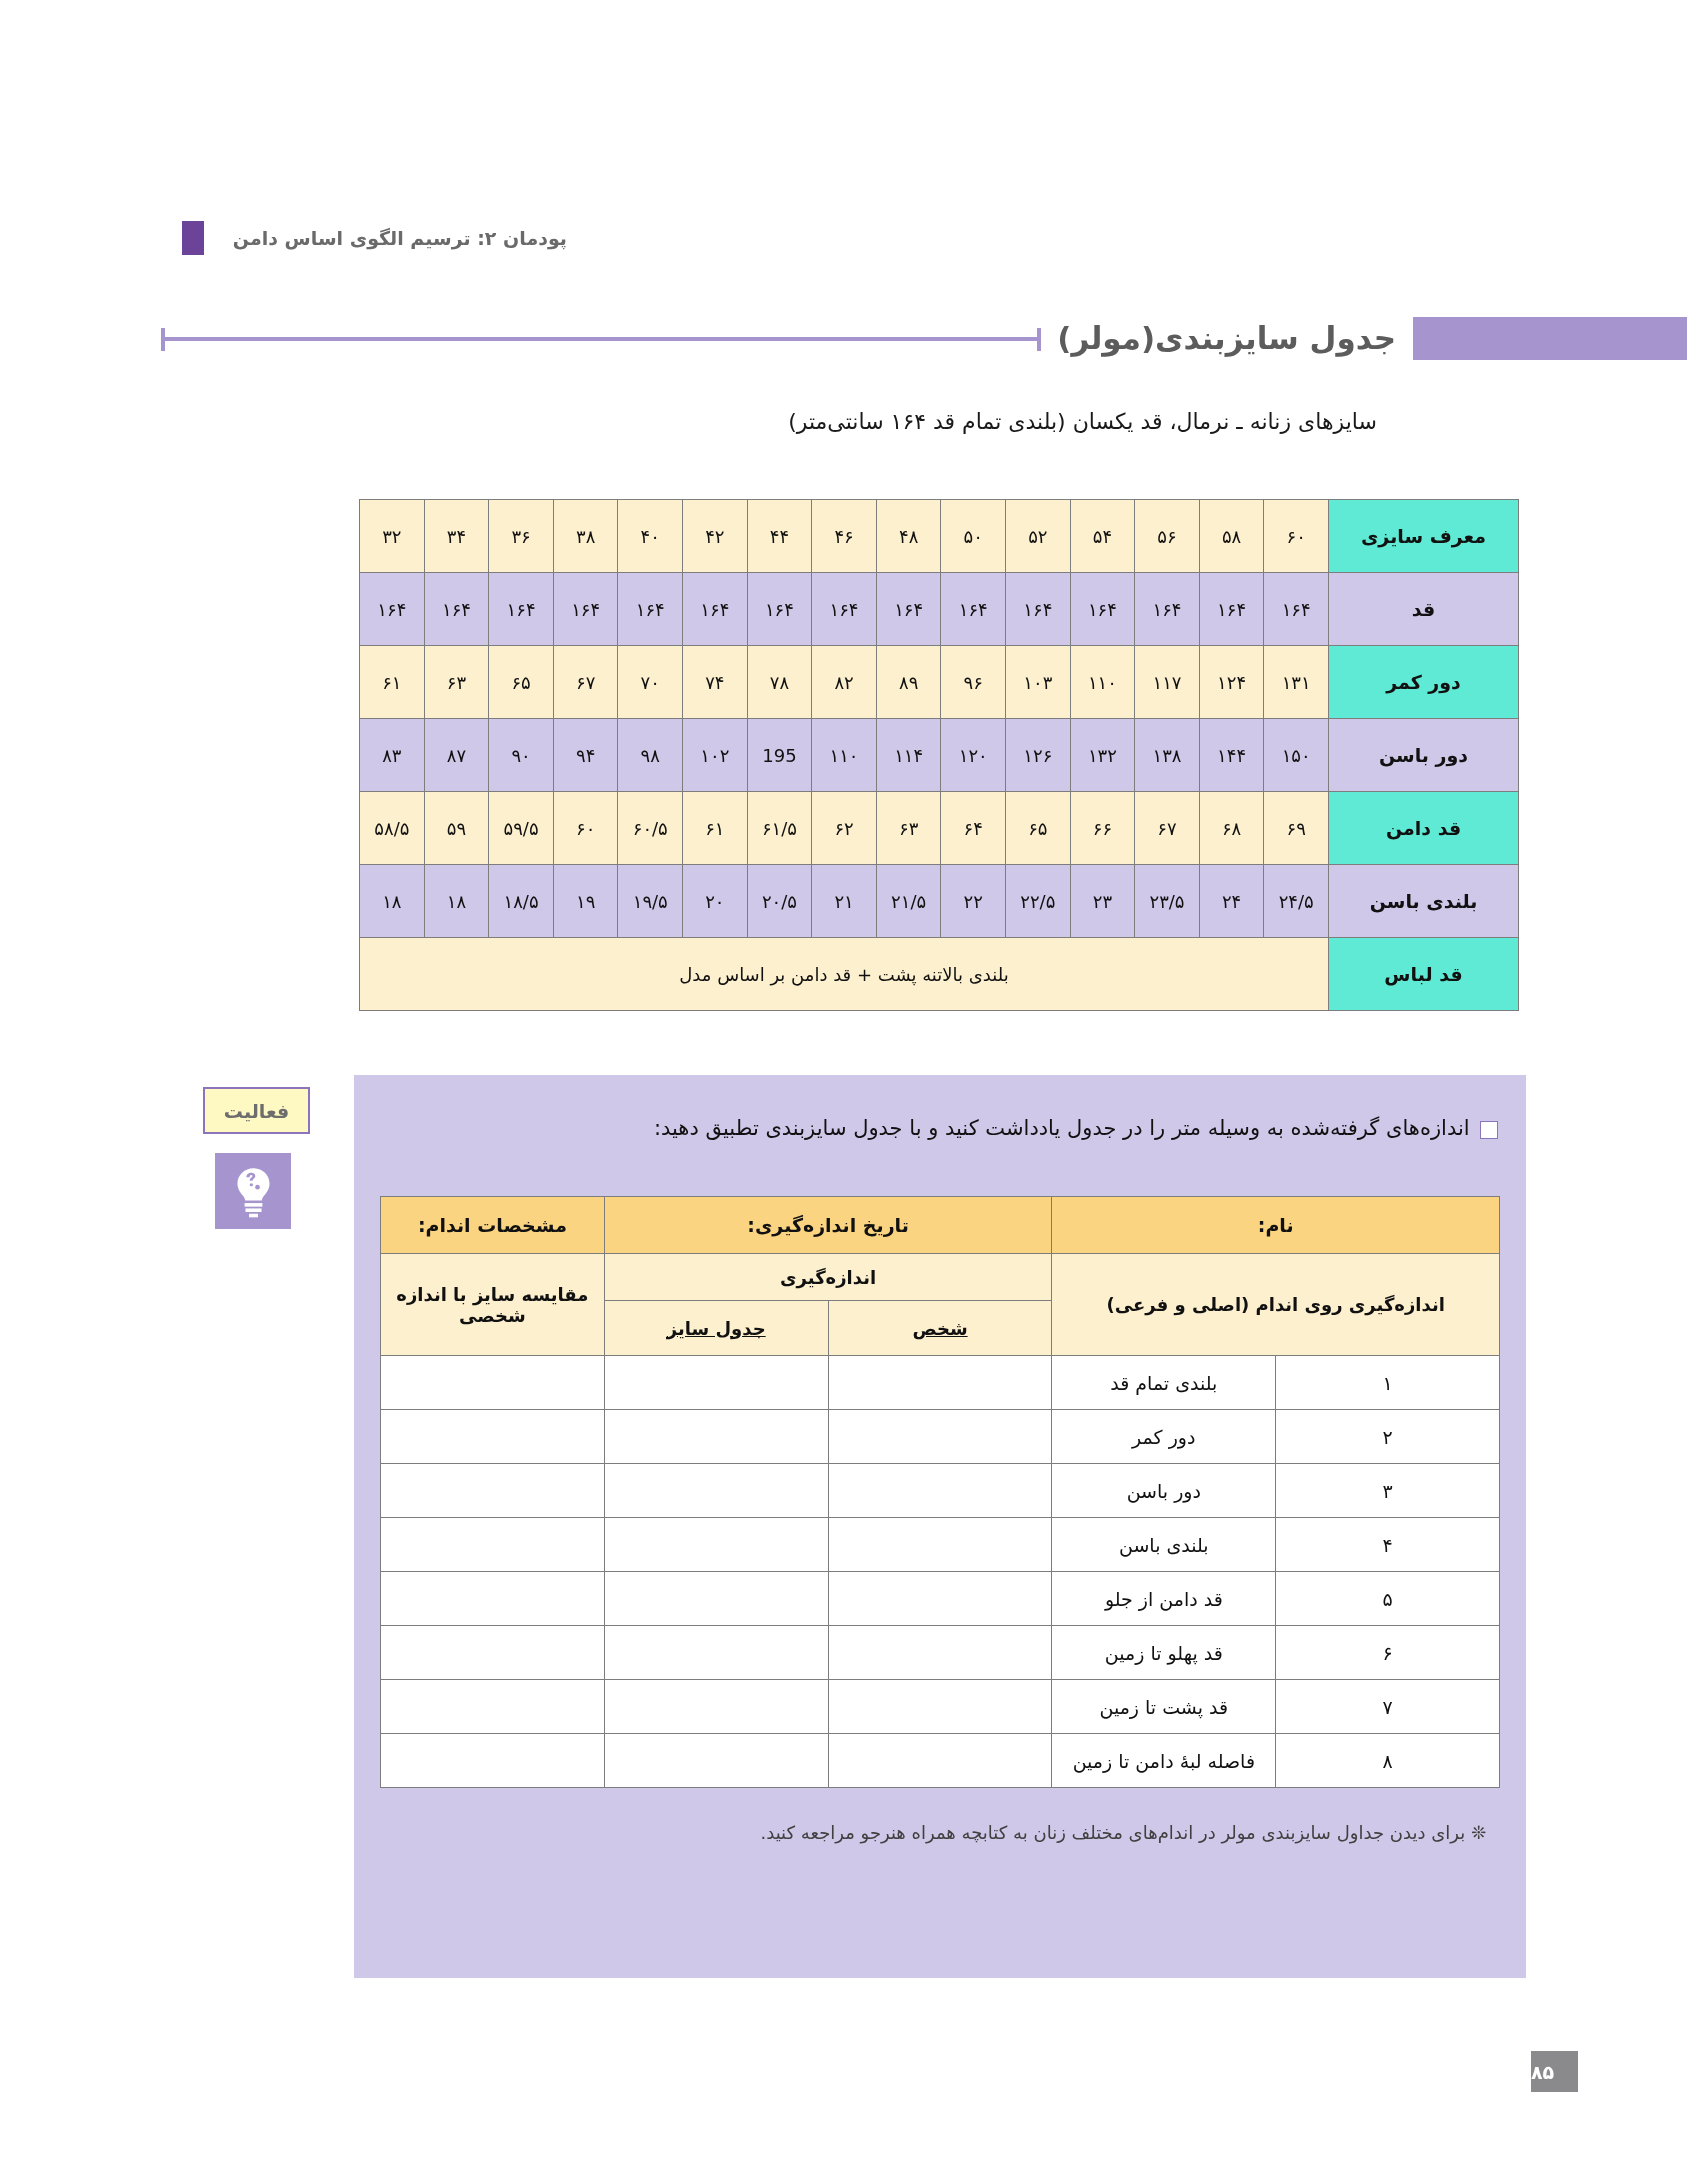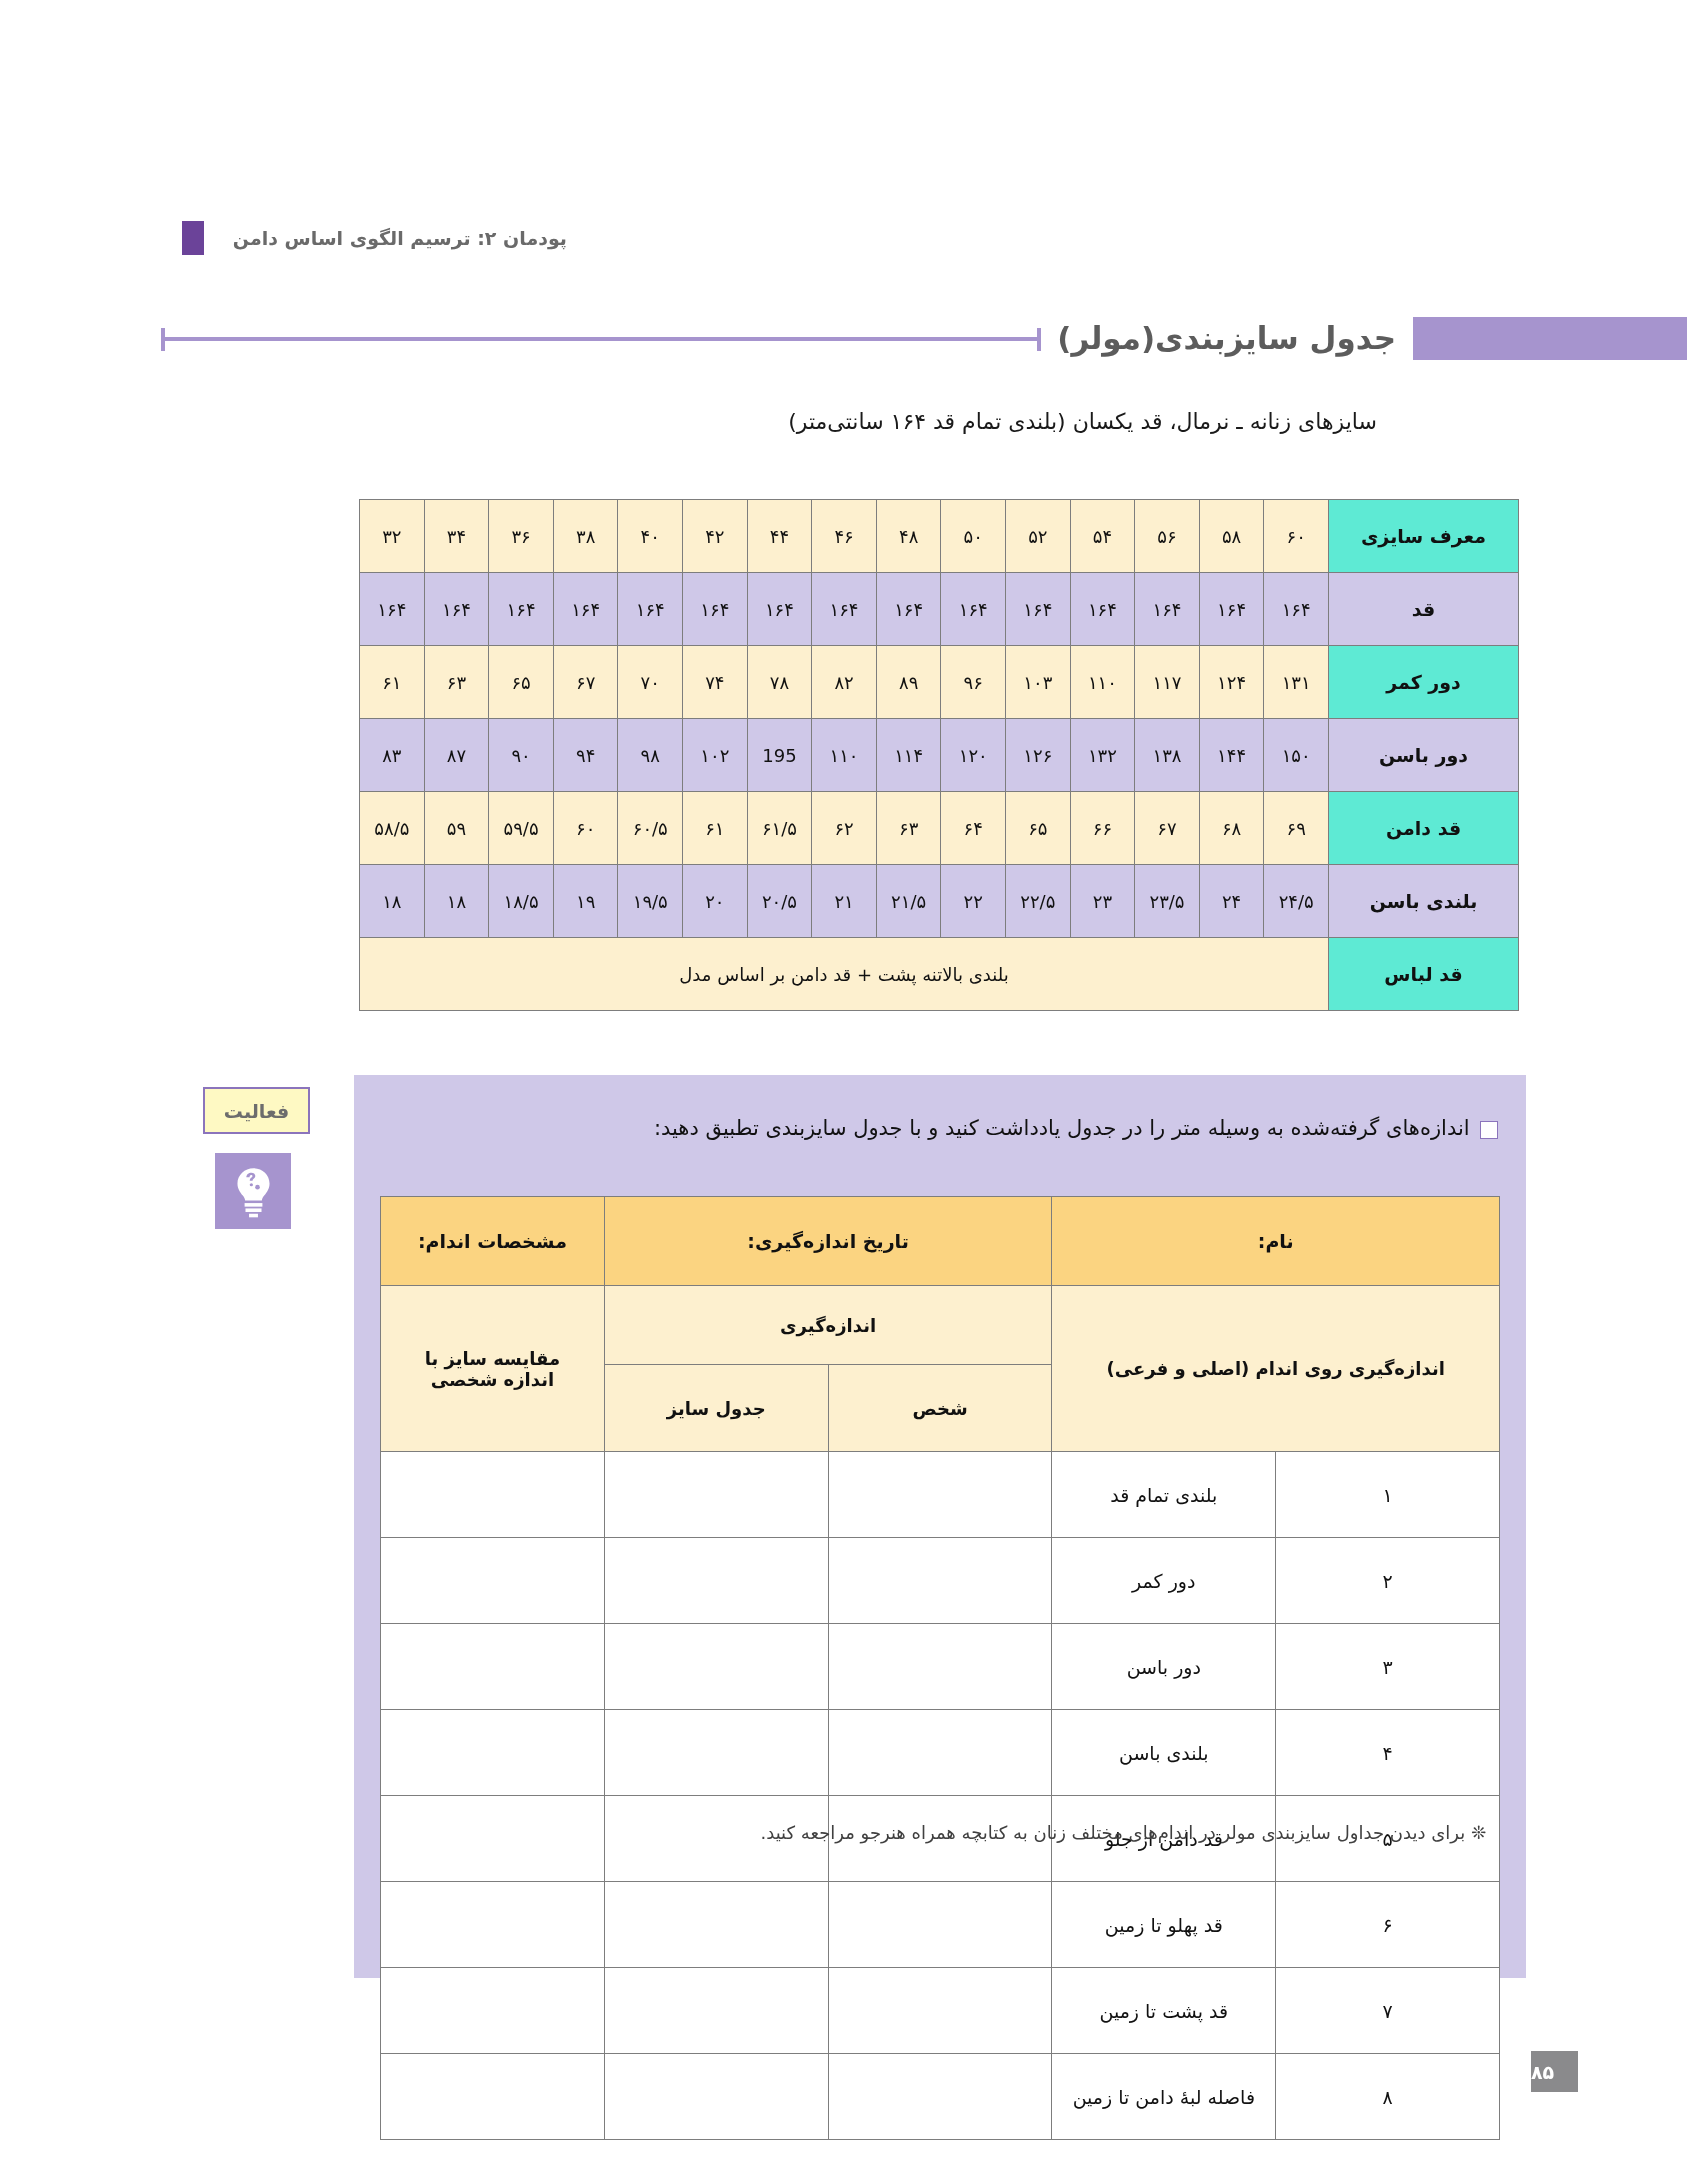--- a/index.html
+++ b/index.html
@@ -52,26 +52,26 @@
   .act-icon{position:absolute;top:1153px;left:215px;width:76px;height:76px;background:#a694ce;
             display:flex;align-items:center;justify-content:center;}
 
   .act-instr{position:absolute;top:1113px;right:189px;width:1101px;display:flex;align-items:flex-start;gap:10.4px;}
   .act-checkbox{width:16px;height:16px;background:#ffffff;border:1.9px solid #8b74bc;flex:0 0 auto;margin-top:7.6px;}
   .act-instr-text{font-size:21px;color:#111;line-height:1.5;}
 
   
   .meas-wrap{position:absolute;top:1196px;right:187px;width:1120px;}
   table.meas{border-collapse:collapse;width:100%;table-layout:fixed;}
-  table.meas td,table.meas th{border:1.4px solid #7d7d7d;padding:16px;text-align:center;vertical-align:middle;color:#111;}
+  table.meas td,table.meas th{border:1.4px solid #7d7d7d;padding:0;text-align:center;vertical-align:middle;color:#111;}
   .mh{background:#fbd481;font-weight:bold;font-size:19px;height:56px;}
   .sh{background:#fdf0cf;font-weight:bold;font-size:18px;}
   .sh-tall{height:100px;}
   .sh-top{height:46px;}
-  .sh-bot{height:54px;}
+  .sh-bot{height:54px;text-decoration:underline;}
   td.rownum{background:#ffffff;width:43px;font-size:19px;height:53px;}
   td.rowname{background:#ffffff;font-size:19px;}
   td.blank{background:#ffffff;}
 
   .footnote{position:absolute;top:1822px;right:201px;font-size:18px;color:#404040;white-space:nowrap;}
 
   
   .pagenum{position:absolute;top:2051px;left:1531px;width:47px;height:41px;background:#8a8a8c;
            display:flex;align-items:center;justify-content:flex-end;}
   .pagenum span{color:#ffffff;font-size:19px;font-weight:bold;}

